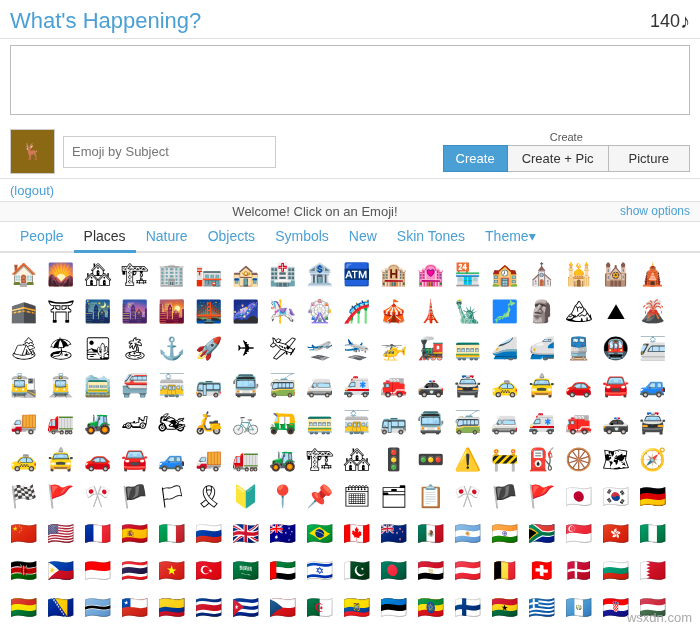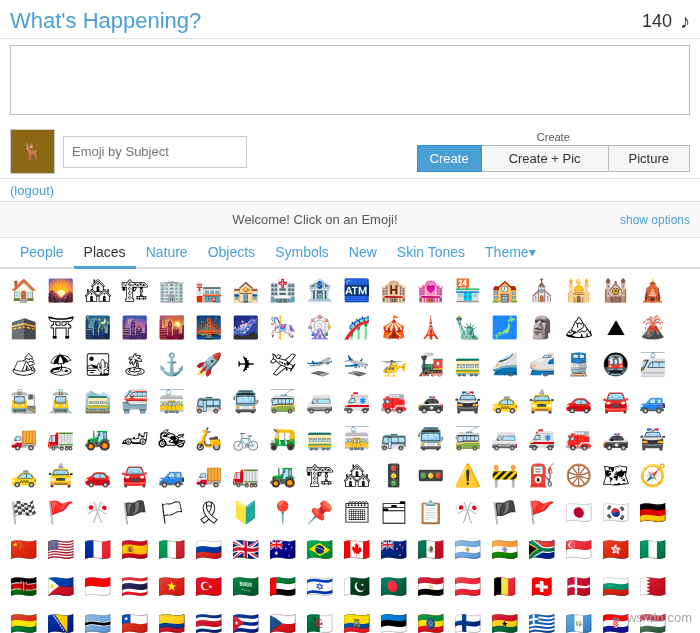--- a/index.html
+++ b/index.html
@@ -19,21 +19,21 @@
       border-bottom: 1px solid #e0e0e0;
     }
     .header-title {
       color: #4a9fd4;
       font-size: 22px;
       font-weight: normal;
     }
     .header-right {
       display: flex;
       align-items: center;
-      gap: 8px;
+      gap: 0;
     }
     .char-count {
       font-size: 18px;
       color: #333;
     }
     .music-icon {
       font-size: 20px;
       color: #333;
     }
 
@@ -67,21 +67,21 @@
       overflow: hidden;
       display: flex;
       align-items: center;
       justify-content: center;
     }
     .emoji-search {
       border: 1px solid #ccc;
       padding: 5px 8px;
       font-size: 13px;
       color: #999;
-      width: 184px;
+      width: 213px;
       height: 32px;
     }
     .create-group {
       margin-left: auto;
       display: flex;
       flex-direction: column;
       align-items: flex-end;
     }
     .create-label {
       font-size: 11px;
@@ -100,21 +100,21 @@
       border: 1px solid #3a8fc4;
       padding: 5px 12px;
       font-size: 13px;
       cursor: pointer;
     }
     .btn-create-pic {
       background: #f5f5f5;
       color: #333;
       border: 1px solid #bbb;
       border-left: none;
-      padding: 5px 27px;
+      padding: 5px 14px;
       font-size: 13px;
       cursor: pointer;
     }
     .btn-picture {
       background: #f5f5f5;
       color: #333;
       border: 1px solid #bbb;
       border-left: none;
       padding: 5px 20px;
       font-size: 13px;
@@ -129,25 +129,25 @@
       color: #4a9fd4;
       font-size: 13px;
       cursor: pointer;
       text-decoration: none;
     }
 
     
     .welcome-bar {
       display: flex;
       justify-content: space-between;
-      align-items: center;
+      align-items: flex-start;
       background: #f9f9f9;
       border-top: 1px solid #e0e0e0;
       border-bottom: 1px solid #e0e0e0;
-      padding: 10px 10px;
+      padding: 2px 10px;
     }
     .welcome-text {
       font-size: 13px;
       color: #555;
       flex: 1;
       text-align: center;
     }
     .show-options {
       font-size: 12px;
       color: #4a9fd4;

